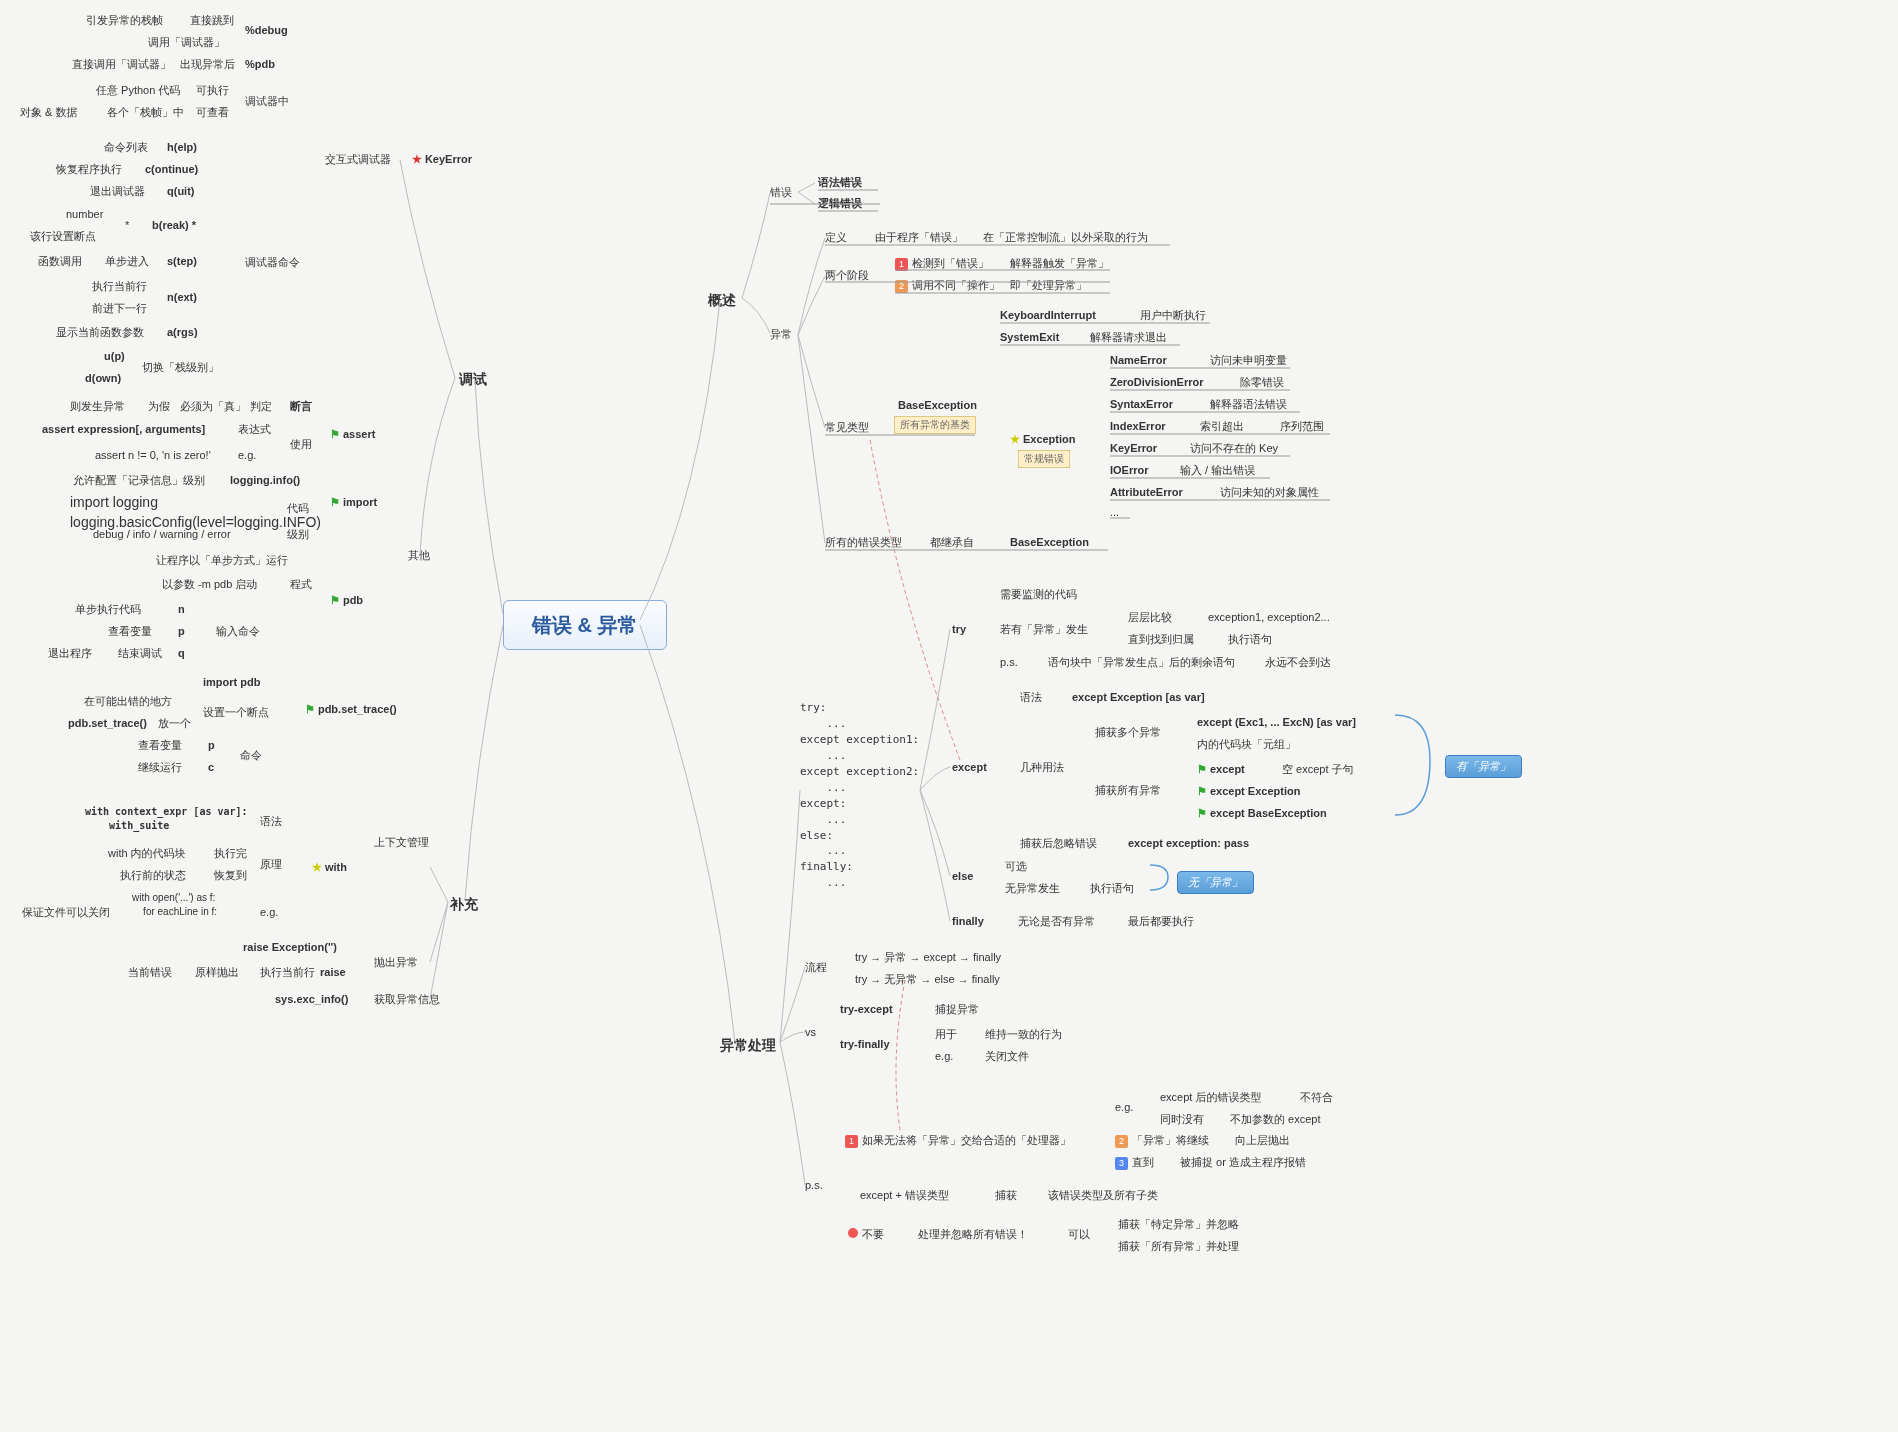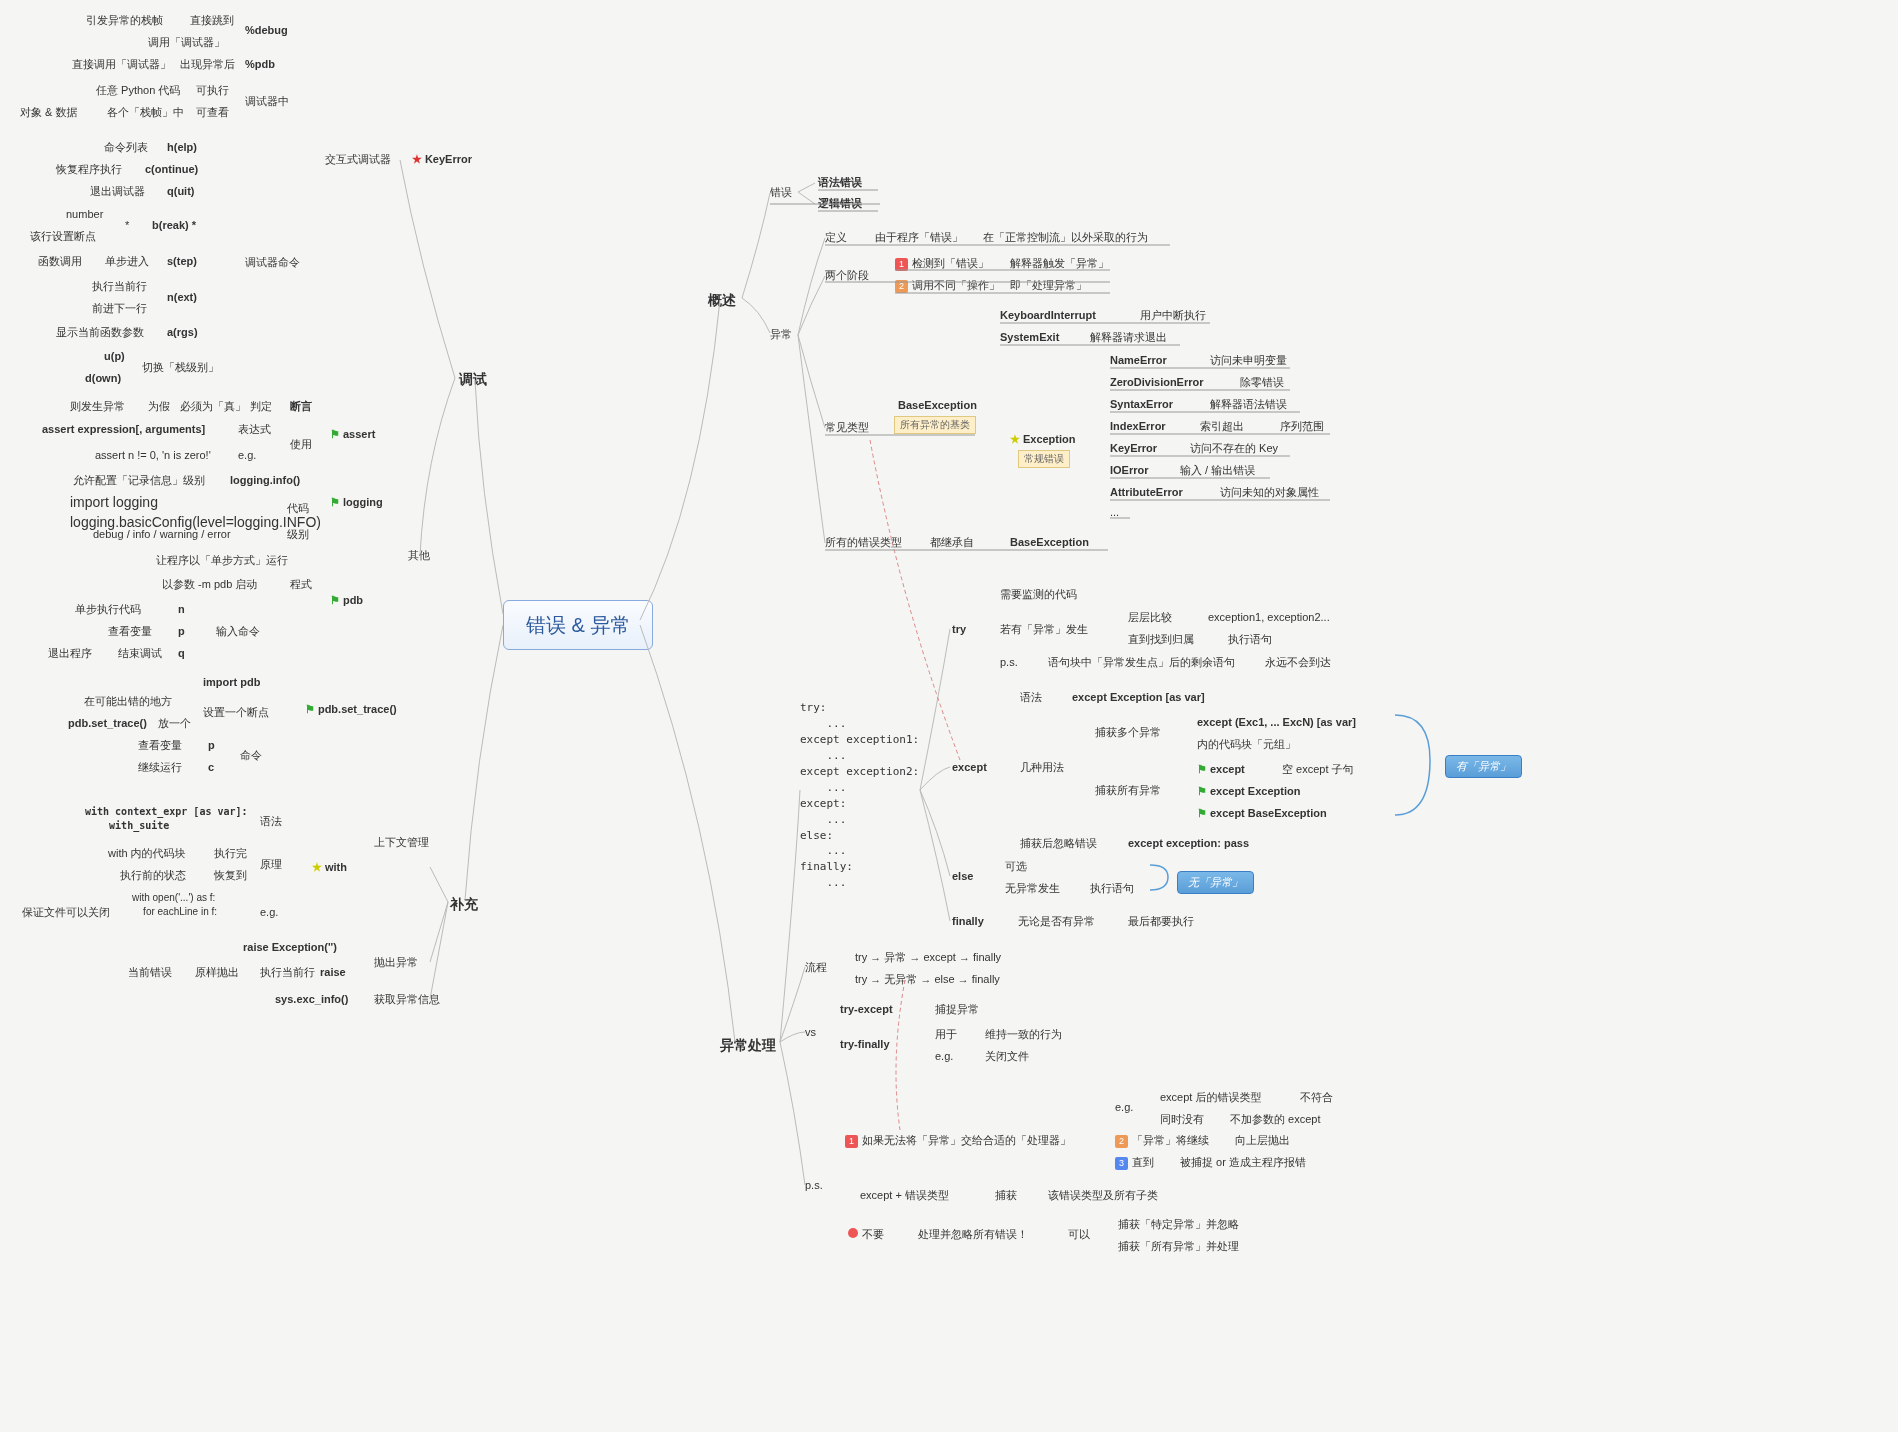--- a/index.html
+++ b/index.html
@@ -1,17 +1,17 @@
 <!DOCTYPE html>
 <html><head>
 <meta charset="utf-8">
 <style>
 body{margin:0;background:#F5F5F3;font-family:Arial,sans-serif;font-size:11px;color:#333;width:1898px;height:1432px;position:relative;overflow:hidden}
 .node{position:absolute;white-space:nowrap;line-height:1.4}
-.root{background:linear-gradient(#FAFCFF,#E8F0FA);border:1px solid #88AADD;border-radius:6px;padding:10px 22px;font-size:20px;color:#2C5A9E;font-weight:normal}
+.root{background:linear-gradient(#FAFCFF,#E8F0FA);border:1px solid #88AADD;border-radius:6px;padding:10px 28px;font-size:20px;color:#2C5A9E;font-weight:bold}
 .bold{font-weight:bold}
 .flag-g::before{content:"⚑ ";color:#3A3}
 .star-r::before{content:"★ ";color:#D33}
 .star-y::before{content:"★ ";color:#CC0}
 .note{background:#FFEFC8;border:1px solid #E0C880;padding:1px 5px;font-size:10px;color:#666}
 .num{display:inline-block;width:13px;height:13px;border-radius:2px;color:#fff;font-size:9px;text-align:center;line-height:13px;margin-right:4px}
 .n1{background:#E55}
 .n2{background:#E95}
 .n3{background:#58E}
 .dot-r{display:inline-block;width:10px;height:10px;border-radius:50%;background:#E55;margin-right:4px}
@@ -212,21 +212,21 @@
 <div class="node" style="left:148px;top:399px">为假</div>
 <div class="node" style="left:70px;top:399px">则发生异常</div>
 <div class="node" style="left:180px;top:399px">必须为「真」</div>
 <div class="node" style="left:290px;top:437px">使用</div>
 <div class="node" style="left:238px;top:422px">表达式</div>
 <div class="node bold" style="left:42px;top:422px">assert expression[, arguments]</div>
 <div class="node" style="left:238px;top:448px">e.g.</div>
 <div class="node" style="left:95px;top:448px">assert n != 0, 'n is zero!'</div>
 
 <div class="node ui"></div>
-<div class="node bold flag-g" style="left:330px;top:495px">logging</div>
+<div class="node bold flag-g" style="left:330px;top:495px">import</div>
 <div class="node bold" style="left:230px;top:473px">logging.info()</div>
 <div class="node" style="left:73px;top:473px">允许配置「记录信息」级别</div>
 <div class="node" style="left:287px;top:501px">代码</div>
 <div class="node" style="left:70px;top:493px;white-space:pre;font-size:14px">import logging
 logging.basicConfig(level=logging.INFO)</div>
 <div class="node" style="left:287px;top:527px">级别</div>
 <div class="node" style="left:93px;top:527px">debug / info / warning / error</div>
 
 <div class="node bold flag-g" style="left:330px;top:593px">pdb</div>
 <div class="node" style="left:156px;top:553px">让程序以「单步方式」运行</div>

